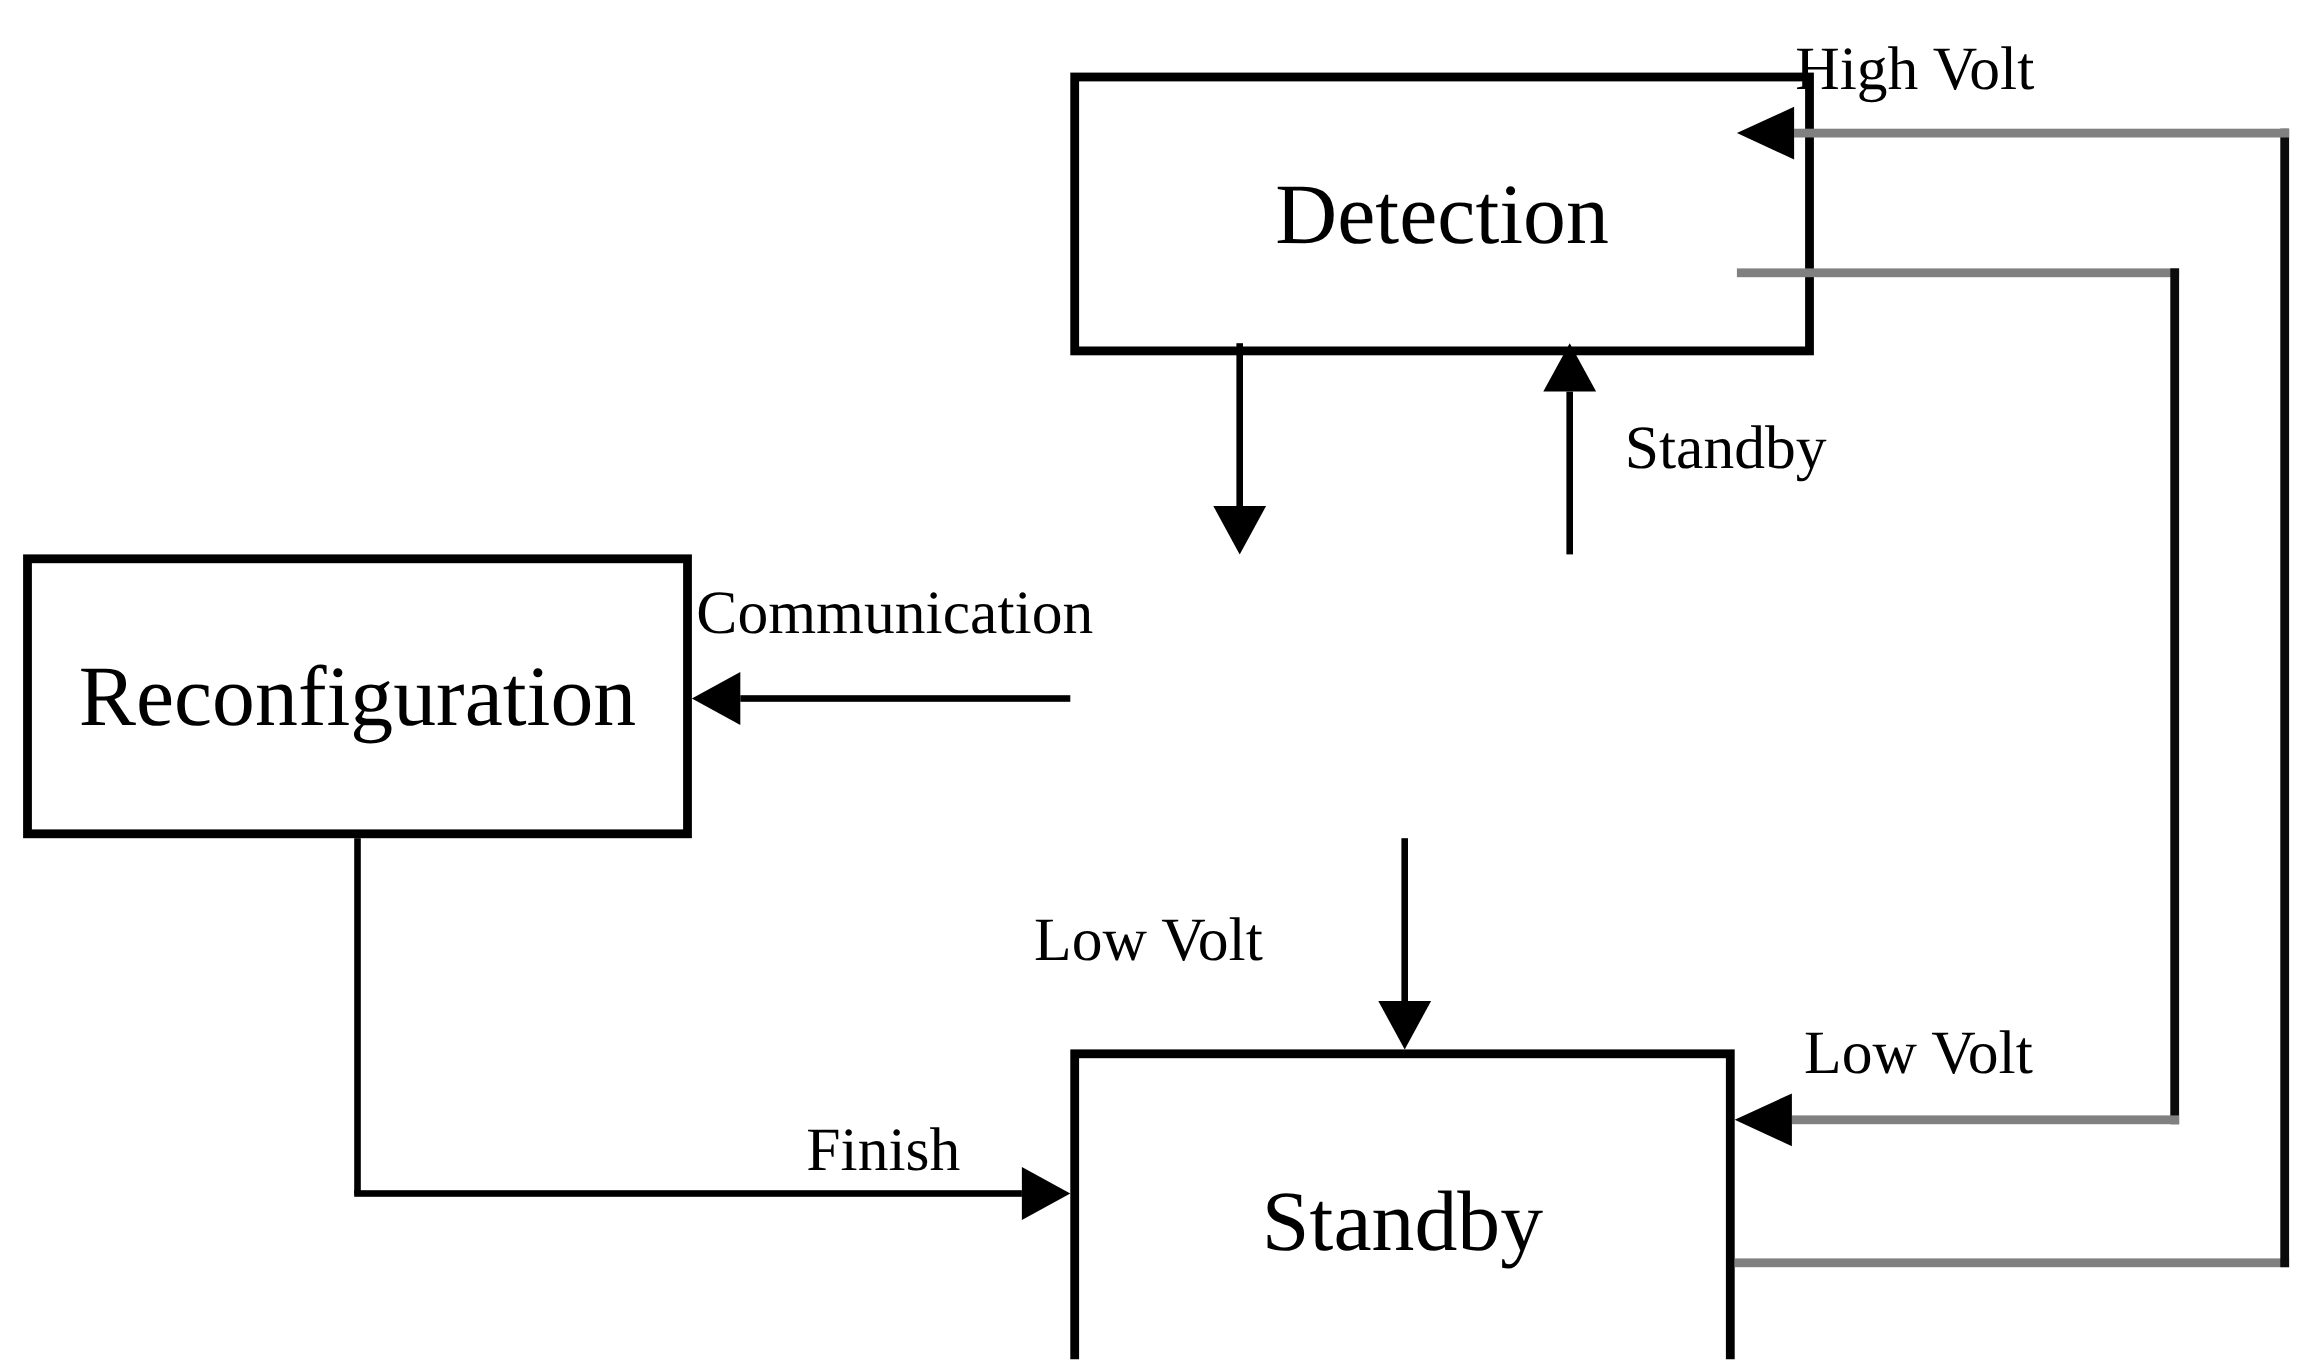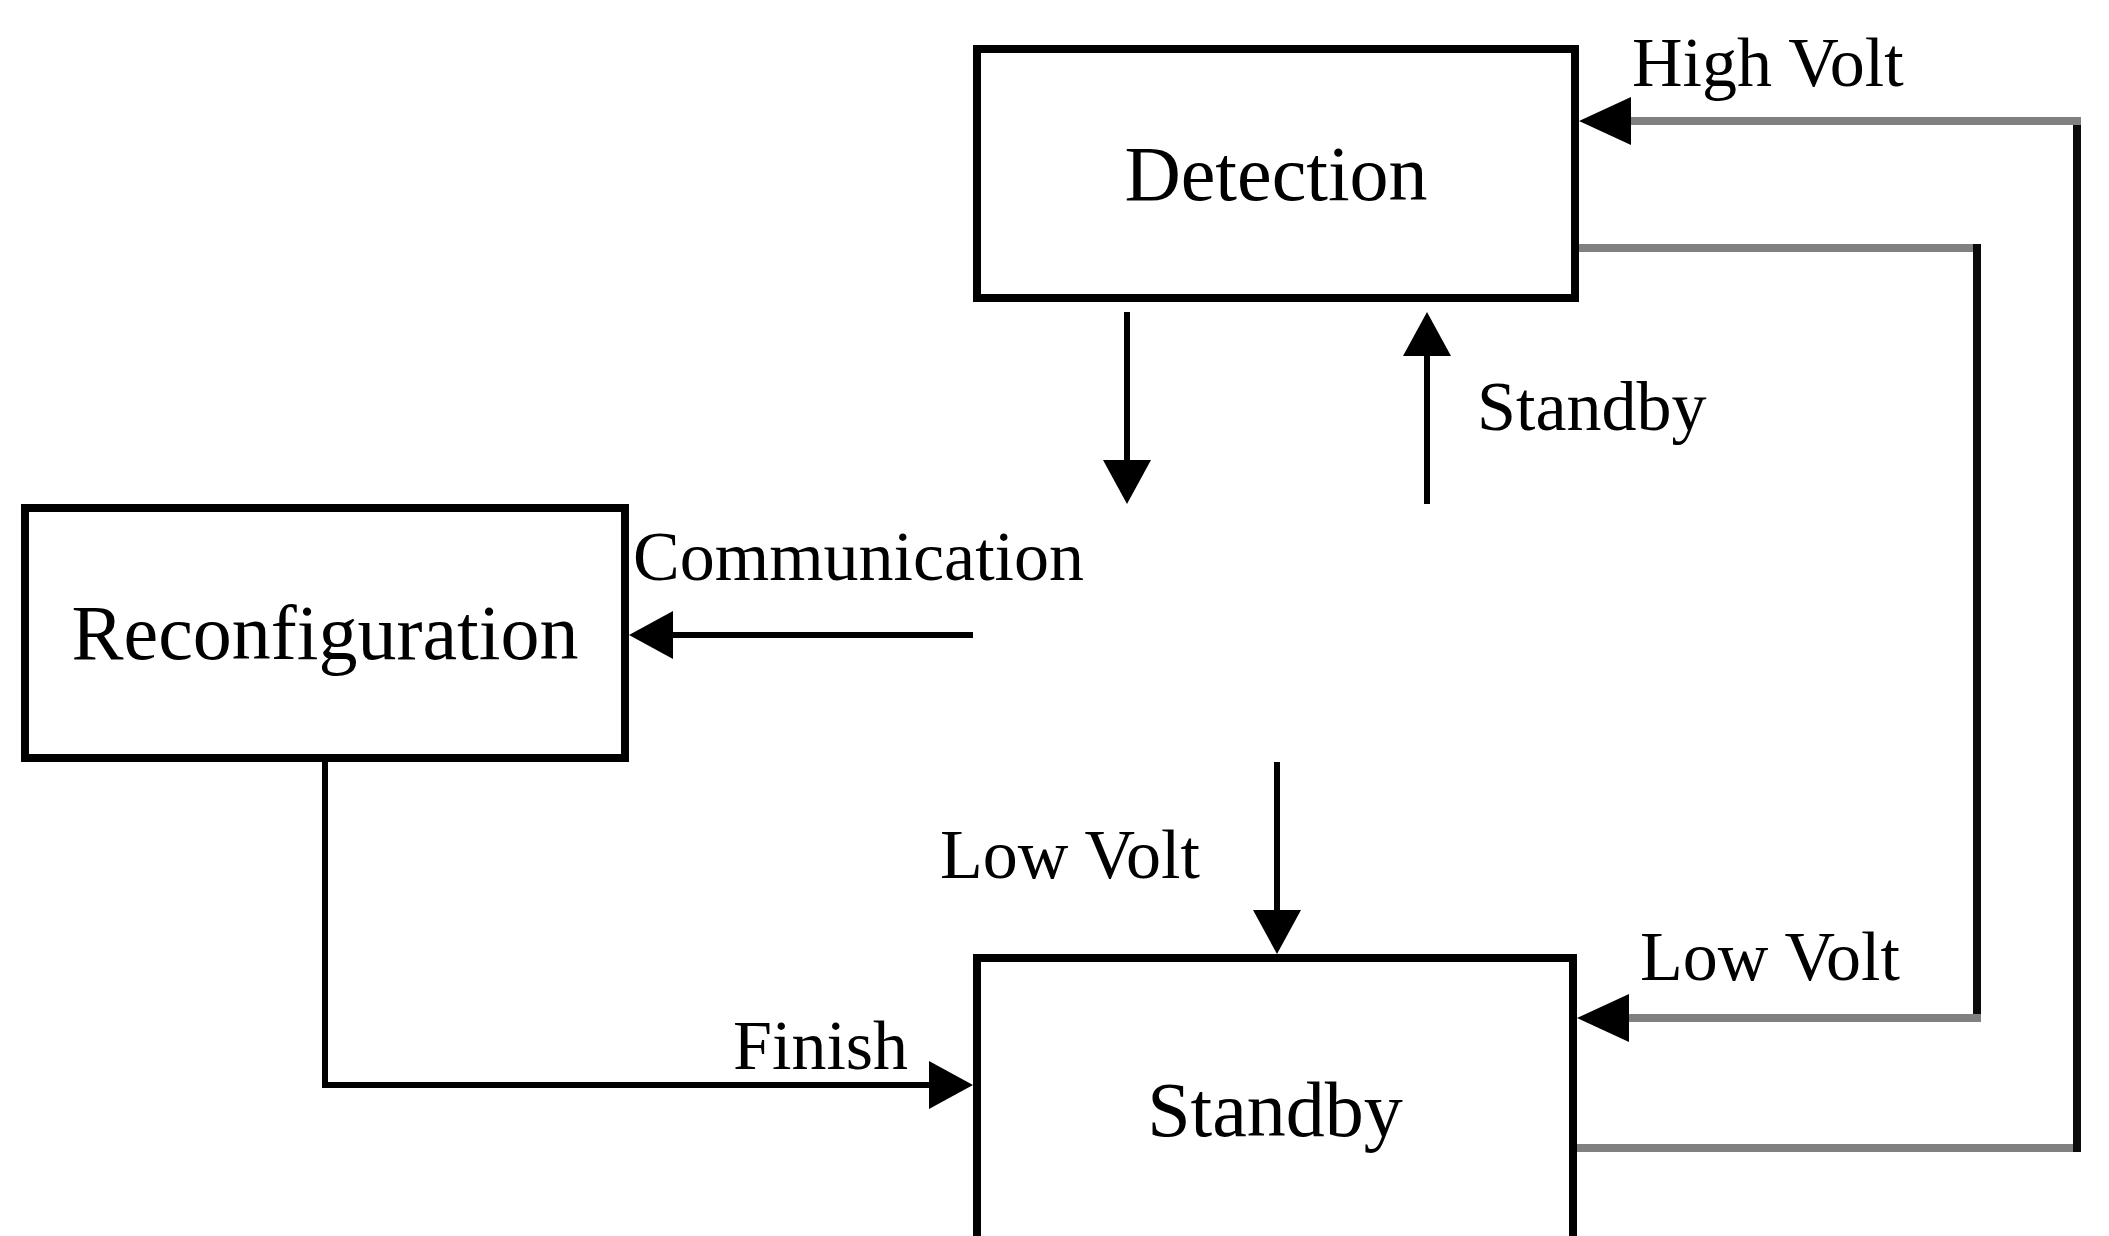--- a/index.html
+++ b/index.html
@@ -18,29 +18,29 @@
     border:8px solid #000;
     background:#fff;
     display:flex;align-items:center;justify-content:center;
   }
   .node-label{
     font-size:78px;
     line-height:1;
     white-space:nowrap;
     color:#000;
   }
-  #node-detection      {left:973px; top:45px;  width:606px; height:257px;}
+  #node-detection      {left:973px; top:66px;  width:676px; height:257px;}
   #node-communication  {left:973px; top:504px; width:606px; height:258px;}
   #node-reconfiguration{left:21px;  top:504px; width:608px; height:258px;}
   #node-standby        {left:973px; top:954px; width:604px; height:312px;}
 
   
   .edge-label{
     position:absolute;
-    font-size:70px;line-height:70px;
+    font-size:56px;line-height:70px;
     white-space:nowrap;color:#000;
   }
   #lbl-transit       {left:883px;  top:371px;}
   #lbl-offsite       {left:1477px; top:372px;}
   #lbl-instructions  {left:633px;  top:522px;}
   #lbl-lowvolt-center{left:940px;  top:820px;}
   #lbl-finish        {left:733px;  top:971px;margin-top:40px;}
   #lbl-highvolt      {left:1632px; top:28px;}
   #lbl-lowvolt-right {left:1640px; top:922px;}
 

